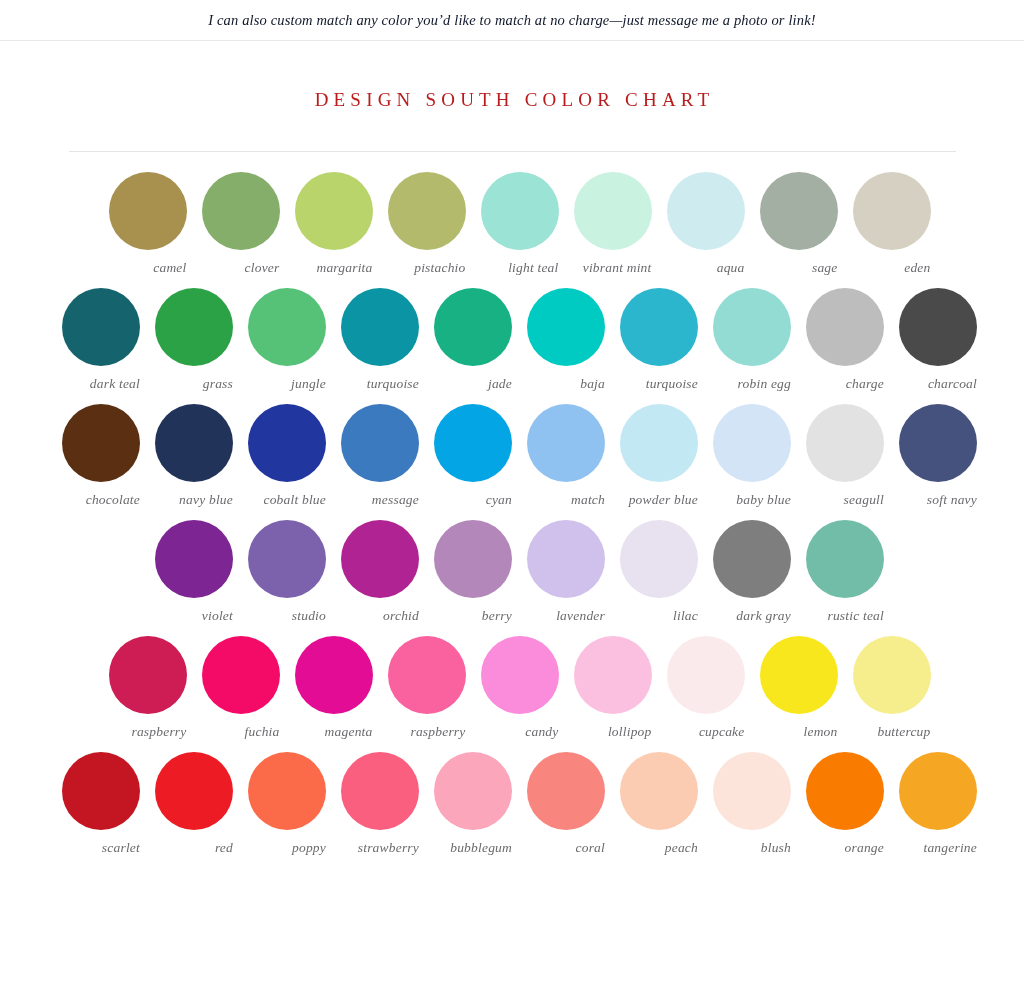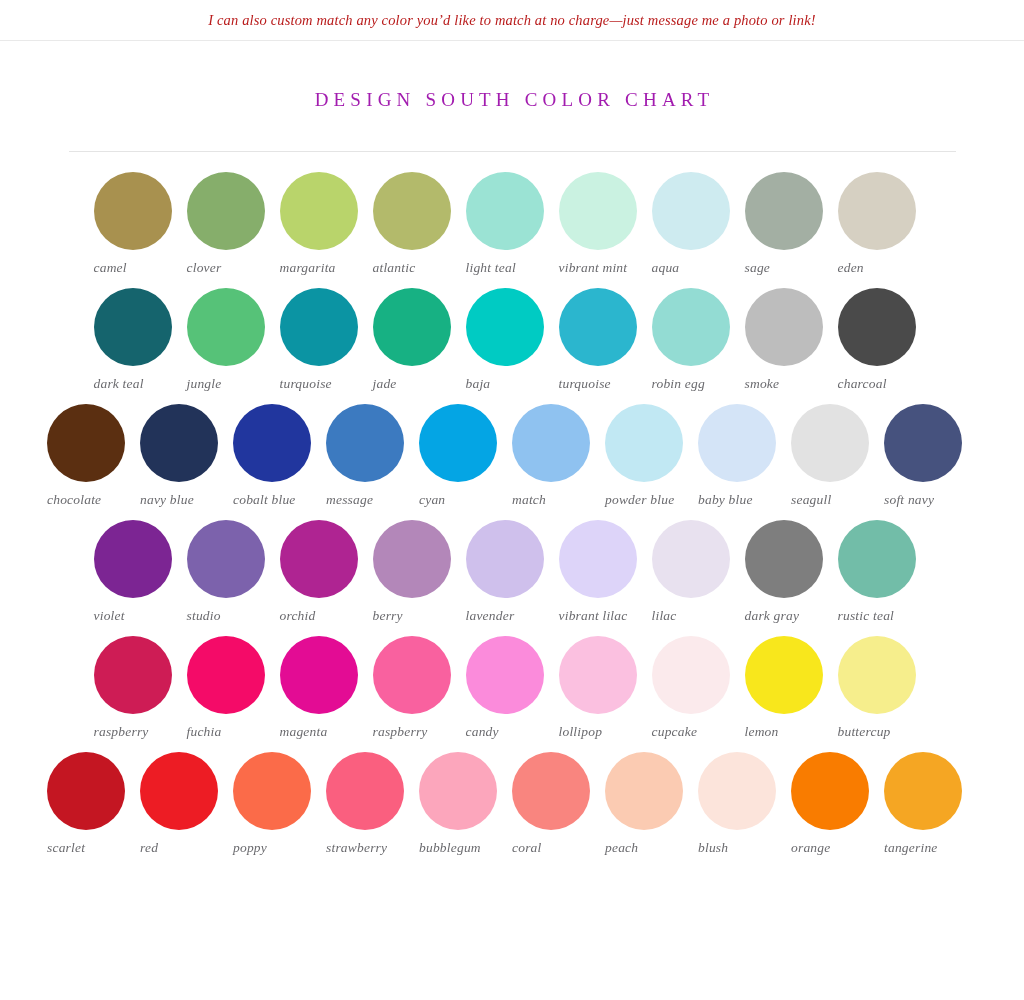--- a/index.html
+++ b/index.html
@@ -24,34 +24,34 @@
     align-items: center;
     justify-content: center;
     border-bottom: 1px solid #e9e9e9;
     background: #ffffff;
   }
   .announce-text {
     font-family: "Liberation Serif", "DejaVu Serif", serif;
     font-style: italic;
     font-size: 14.5px;
     letter-spacing: 0.15px;
-    color: #b91c1c;
+    color: #0f172a;
     white-space: nowrap;
   }
 
   
   .page-title-wrap {
     padding-top: 48px;
     text-align: center;
   }
   .page-title {
     font-family: "Liberation Serif", "DejaVu Serif", serif;
     font-size: 19px;
     letter-spacing: 5.2px;
-    color: #a21caf;
+    color: #b91c1c;
     font-weight: 400;
     margin: 0;
     padding-left: 5px;
   }
 
   
   .divider-wrap {
     padding-top: 40px;
     display: flex;
     justify-content: center;
@@ -69,21 +69,21 @@
   .swatch-row {
     display: flex;
     justify-content: center;
     align-items: flex-start;
     margin-bottom: 12px;
   }
   .swatch-cell {
     width: 93px;
     display: flex;
     flex-direction: column;
-    align-items: flex-start;
+    align-items: flex-end;
   }
   .swatch-dot {
     width: 78px;
     height: 78px;
     border-radius: 50%;
     display: block;
   }
   .swatch-label {
     margin-top: 9px;
     font-family: "Liberation Serif", "DejaVu Serif", serif;
@@ -120,21 +120,21 @@
       <div class="swatch-cell">
         <span class="swatch-dot" style="background: rgb(134, 174, 107);"></span>
         <span class="swatch-label">clover</span>
       </div>
       <div class="swatch-cell">
         <span class="swatch-dot" style="background: rgb(185, 212, 107);"></span>
         <span class="swatch-label">margarita</span>
       </div>
       <div class="swatch-cell">
         <span class="swatch-dot" style="background: rgb(179, 186, 107);"></span>
-        <span class="swatch-label">atlantic</span>
+        <span class="swatch-label">pistachio</span>
       </div>
       <div class="swatch-cell">
         <span class="swatch-dot" style="background: rgb(155, 227, 212);"></span>
         <span class="swatch-label">light teal</span>
       </div>
       <div class="swatch-cell">
         <span class="swatch-dot" style="background: rgb(202, 242, 225);"></span>
         <span class="swatch-label">vibrant mint</span>
       </div>
       <div class="swatch-cell">
@@ -149,20 +149,24 @@
         <span class="swatch-dot" style="background: rgb(214, 208, 194);"></span>
         <span class="swatch-label">eden</span>
       </div>
     </div>
     <div class="swatch-row">
       <div class="swatch-cell">
         <span class="swatch-dot" style="background: rgb(21, 100, 109);"></span>
         <span class="swatch-label">dark teal</span>
       </div>
       <div class="swatch-cell">
+        <span class="swatch-dot" style="background: rgb(44, 162, 71);"></span>
+        <span class="swatch-label">grass</span>
+      </div>
+      <div class="swatch-cell">
         <span class="swatch-dot" style="background: rgb(86, 194, 120);"></span>
         <span class="swatch-label">jungle</span>
       </div>
       <div class="swatch-cell">
         <span class="swatch-dot" style="background: rgb(11, 148, 163);"></span>
         <span class="swatch-label">turquoise</span>
       </div>
       <div class="swatch-cell">
         <span class="swatch-dot" style="background: rgb(23, 177, 131);"></span>
         <span class="swatch-label">jade</span>
@@ -174,21 +178,21 @@
       <div class="swatch-cell">
         <span class="swatch-dot" style="background: rgb(43, 182, 206);"></span>
         <span class="swatch-label">turquoise</span>
       </div>
       <div class="swatch-cell">
         <span class="swatch-dot" style="background: rgb(147, 220, 211);"></span>
         <span class="swatch-label">robin egg</span>
       </div>
       <div class="swatch-cell">
         <span class="swatch-dot" style="background: rgb(189, 189, 189);"></span>
-        <span class="swatch-label">smoke</span>
+        <span class="swatch-label">charge</span>
       </div>
       <div class="swatch-cell">
         <span class="swatch-dot" style="background: rgb(74, 74, 74);"></span>
         <span class="swatch-label">charcoal</span>
       </div>
     </div>
     <div class="swatch-row">
       <div class="swatch-cell">
         <span class="swatch-dot" style="background: rgb(91, 47, 17);"></span>
         <span class="swatch-label">chocolate</span>
@@ -245,24 +249,20 @@
       </div>
       <div class="swatch-cell">
         <span class="swatch-dot" style="background: rgb(179, 135, 185);"></span>
         <span class="swatch-label">berry</span>
       </div>
       <div class="swatch-cell">
         <span class="swatch-dot" style="background: rgb(207, 192, 236);"></span>
         <span class="swatch-label">lavender</span>
       </div>
       <div class="swatch-cell">
-        <span class="swatch-dot" style="background: rgb(221, 212, 249);"></span>
-        <span class="swatch-label">vibrant lilac</span>
-      </div>
-      <div class="swatch-cell">
         <span class="swatch-dot" style="background: rgb(232, 225, 239);"></span>
         <span class="swatch-label">lilac</span>
       </div>
       <div class="swatch-cell">
         <span class="swatch-dot" style="background: rgb(126, 126, 126);"></span>
         <span class="swatch-label">dark gray</span>
       </div>
       <div class="swatch-cell">
         <span class="swatch-dot" style="background: rgb(114, 189, 168);"></span>
         <span class="swatch-label">rustic teal</span>

